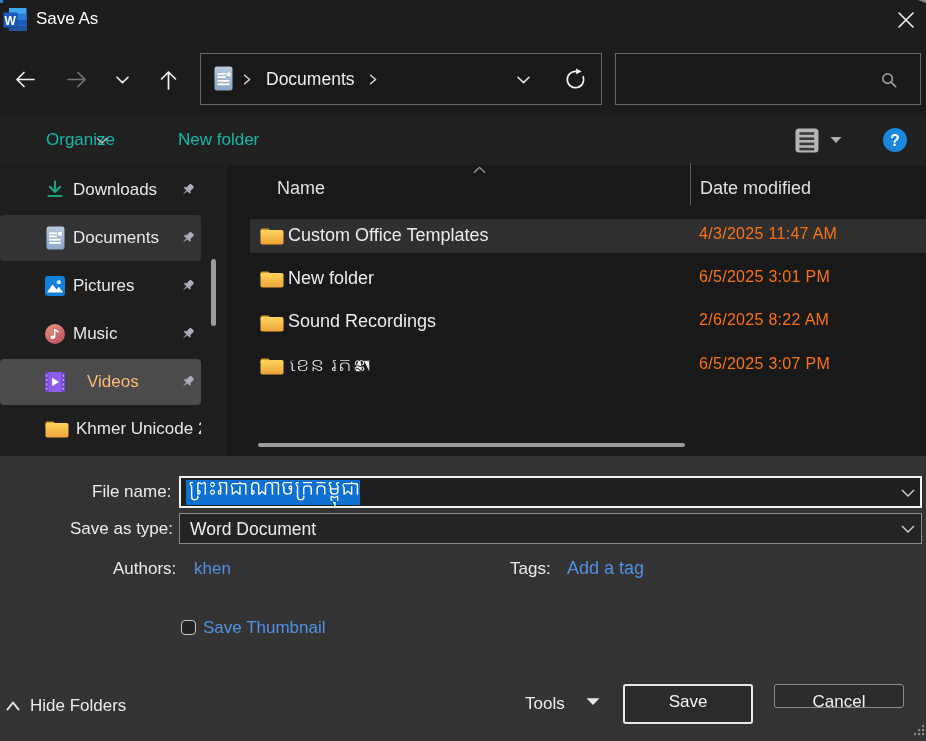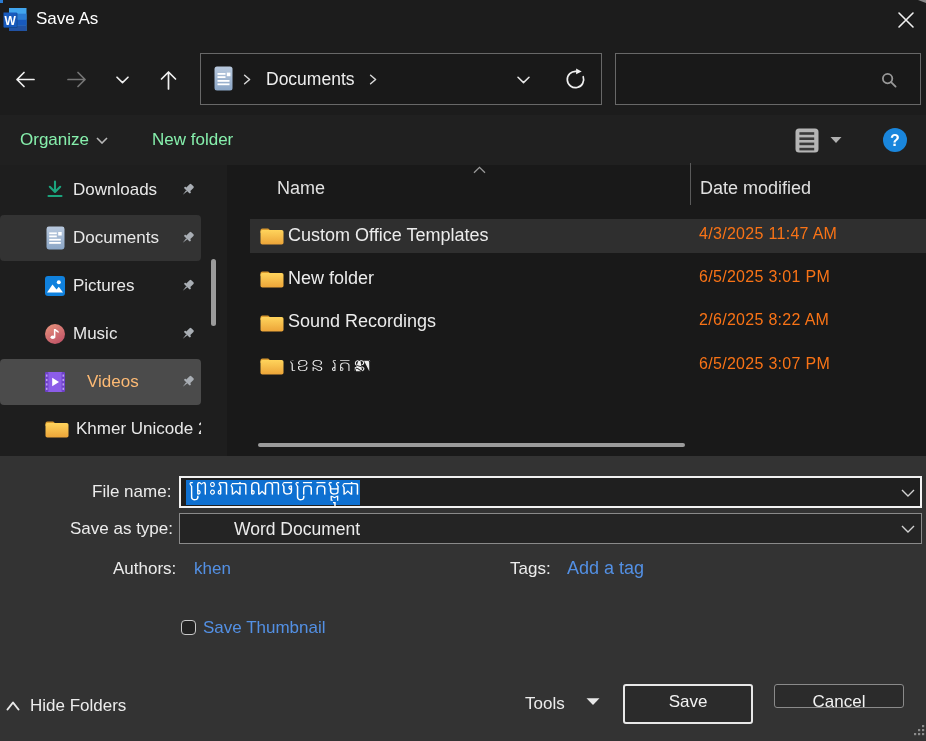--- a/index.html
+++ b/index.html
@@ -10,21 +10,21 @@
 
   #titlebar { left:0; top:0; width:926px; height:44px; background:#1c1c1c; }
   #titletext { left:36px; top:9px; font-size:17px; color:#ffffff; }
   #navrow { left:0; top:44px; width:926px; height:71px; background:#1c1c1c; }
   #addrbar { left:200px; top:53px; width:402px; height:52px; background:#191919; border:1px solid #686868; }
   #searchbox { left:615px; top:53px; width:306px; height:52px; background:#191919; border:1px solid #686868; }
   #searchtext { left:628px; top:70px; font-size:17px; color:#8f8f8f; }
   #crumbtext { left:266px; top:69px; font-size:17.5px; color:#eeeeee; }
 
   #toolbar { left:0; top:115px; width:926px; height:50px; background:#202020; }
-  .tbtext { top:130px; font-size:17px; color:#86efac; }
+  .tbtext { top:130px; font-size:17px; color:#14b8a6;margin-left:26px; }
 
   #main { left:0; top:165px; width:926px; height:291px; background:#191919; }
   #sidebar { left:0; top:0; width:227px; height:291px; background:#1e1e1e; }
   .stext2 { position:absolute; font-size:17px; color:#e8e8e8; }
   #filelist { left:227px; top:0; width:699px; height:291px; background:#191919; }
   .fhead { font-size:18px; color:#e0e0e0; }
   .frow-hl { left:250px; top:54px; width:676px; height:34px; background:#2f2f2f; }
   .fname { font-size:18px; color:#ececec; }
   .fdate { font-size:16px; color:#f97316; letter-spacing:0.3px; }
 
@@ -267,21 +267,21 @@
     <div class="abs" id="fnamefield"></div>
     <div class="abs" style="left:186px;top:24px;width:174px;height:25px;background:#0e70d1;"></div>
     <svg class="abs" style="left:186px;top:24px;" width="176" height="27" viewBox="0 0 176 27">
       <path fill="#ffffff" fill-rule="evenodd" transform="translate(3.3,1.8) scale(1,1.08)" d="M23.6 4.9L22.7 4.9L21.7 4.5L21.2 3.9L20.8 3.0L20.8 2.0L21.2 1.1L22.0 0.4L22.8 0.1L24.0 0.2L24.7 0.6L25.3 1.4L25.6 2.2L25.6 3.0L25.2 3.9L24.6 4.5L23.6 4.9ZM57.2 11.9L55.8 11.8L55.8 3.4L55.6 2.9L55.2 2.4L54.1 2.3L43.1 2.3L42.5 2.9L42.5 3.5L43.8 5.2L43.9 10.5L46.9 7.8L49.9 10.5L49.9 4.2L51.4 4.1L51.4 11.9L49.7 11.9L46.9 9.4L44.2 11.8L42.4 11.9L42.3 5.6L41.3 3.9L41.4 3.1L42.9 1.1L49.3 1.1L49.9 0.8L50.0 0.1L51.4 0.1L51.5 1.1L55.3 1.2L56.4 1.5L57.0 2.0L57.2 3.1L57.2 11.9ZM168.9 11.9L167.4 11.8L167.4 3.4L167.3 2.9L166.8 2.4L165.7 2.3L154.7 2.3L154.2 2.9L154.2 3.5L155.5 5.2L155.6 10.5L158.5 7.8L161.5 10.5L161.6 4.2L163.0 4.1L163.0 11.9L161.4 11.9L158.5 9.4L155.8 11.8L154.1 11.9L154.0 5.6L152.9 3.7L153.3 2.7L154.6 1.1L161.0 1.1L161.6 0.8L161.7 0.1L163.0 0.1L163.2 1.1L166.7 1.1L167.8 1.3L168.5 1.9L168.9 2.8ZM6.2 17.1L4.9 17.2L3.5 16.9L2.4 16.2L1.7 15.2L1.6 14.1L1.6 4.3L0.1 2.0L0.4 1.2L1.2 0.2L3.6 0.3L3.4 1.4L1.1 1.5L3.0 4.1L3.1 14.1L3.3 15.1L3.9 15.7L4.6 15.9L6.4 15.9L7.1 15.6L7.6 14.9L7.9 12.9L9.3 13.0L9.3 14.7L8.7 15.9L7.6 16.8L6.2 17.1ZM16.7 11.9L15.3 11.8L15.3 2.7L15.0 1.8L14.4 1.4L13.7 1.6L12.6 2.6L12.2 2.8L10.5 1.5L9.9 1.4L9.4 1.8L9.2 2.7L9.2 7.5L10.2 7.7L10.9 8.2L11.3 9.1L11.3 10.1L11.1 10.9L10.1 11.7L8.6 11.9L7.8 11.4L7.7 2.6L8.1 1.2L8.7 0.5L9.5 0.2L10.5 0.3L11.3 0.6L12.2 1.5L13.7 0.4L15.1 0.2L15.8 0.5L16.3 1.1L16.8 2.7L16.7 11.9ZM37.9 11.9L36.5 11.8L36.5 2.4L36.0 1.6L35.0 1.4L30.2 1.4L32.1 4.1L32.1 11.0L31.7 11.7L30.7 11.9L29.6 11.7L28.7 11.0L28.3 10.1L28.5 8.7L29.3 7.8L30.6 7.3L30.6 4.3L29.1 2.0L29.3 1.4L30.2 0.2L36.0 0.2L37.0 0.5L37.7 1.1L38.0 2.3L37.9 11.9ZM83.8 11.9L82.4 11.8L82.2 2.7L81.4 1.7L79.7 1.4L78.0 1.7L77.4 2.2L77.0 3.1L76.9 11.9L75.3 11.9L72.8 9.7L70.4 11.9L68.7 11.8L68.6 3.1L68.4 2.4L67.7 1.7L66.0 1.4L64.9 1.5L64.0 1.9L63.5 2.4L63.3 3.3L63.2 7.5L64.5 7.8L65.1 8.4L65.4 9.2L65.3 10.6L64.8 11.3L64.1 11.7L62.9 11.9L62.2 11.7L61.9 11.4L61.7 10.9L61.8 3.3L62.1 2.0L63.0 0.9L64.9 0.3L67.0 0.3L68.9 0.9L69.7 1.8L70.1 3.0L70.2 10.5L72.8 8.1L75.4 10.4L75.5 3.3L75.9 1.8L76.8 0.9L78.1 0.4L80.4 0.2L82.2 0.7L83.5 1.8L83.9 3.0L83.8 11.9ZM89.8 11.9L88.4 11.8L88.4 2.9L88.2 1.9L87.5 1.4L83.3 1.3L83.3 0.2L87.9 0.2L88.8 0.5L89.5 1.1L89.9 2.3L89.8 11.9ZM99.4 11.8L97.5 11.9L96.0 11.6L94.8 10.9L94.1 9.9L93.8 8.8L93.8 4.6L92.9 3.3L92.7 2.7L93.1 1.8L94.4 0.2L102.9 0.3L102.8 1.3L94.6 1.4L93.9 2.0L94.0 2.6L95.3 4.3L95.4 9.4L96.2 10.2L97.3 10.6L99.4 10.6L100.3 10.4L101.0 9.8L101.4 9.0L101.4 7.5L100.3 7.1L99.6 6.6L99.1 5.8L99.1 4.9L99.7 3.9L100.7 3.4L102.2 3.3L102.8 3.8L102.9 8.3L102.6 9.9L101.5 11.2L99.4 11.8ZM112.2 17.1L110.9 17.2L109.5 16.9L108.4 16.2L107.7 15.2L107.5 14.1L107.5 4.3L106.0 2.0L106.3 1.2L107.2 0.2L109.5 0.3L109.4 1.4L107.0 1.5L109.0 4.1L109.0 14.1L109.3 15.1L109.9 15.7L110.6 15.9L112.3 15.9L113.0 15.6L113.6 14.9L113.8 12.9L115.3 13.0L115.2 14.7L114.7 15.9L113.6 16.8L112.2 17.1ZM122.5 1.4L113.7 1.4L113.6 0.3L122.7 0.2L122.7 1.2L122.5 1.4ZM136.0 1.4L127.2 1.4L127.1 0.3L136.1 0.2L136.2 1.2L136.0 1.4ZM146.0 11.8L144.1 11.9L142.8 11.6L141.7 11.1L140.9 10.1L140.5 8.8L140.5 4.5L139.0 2.0L139.2 1.5L140.1 0.3L142.5 0.3L142.4 1.4L140.1 1.5L142.0 4.2L142.1 5.9L147.9 5.9L148.0 4.3L146.7 2.4L146.5 1.8L147.7 0.2L150.0 0.3L150.0 1.4L147.6 1.5L149.5 4.2L149.3 9.6L148.9 10.5L148.4 11.1L147.3 11.6L146.0 11.8ZM23.6 3.8L24.4 3.1L24.5 2.2L23.8 1.3L22.8 1.2L22.0 1.8L21.8 2.9L22.6 3.7L23.6 3.8ZM122.7 11.9L121.2 11.8L121.2 6.2L121.0 5.3L120.1 4.6L118.2 4.3L116.3 4.6L115.4 5.3L115.1 6.2L115.1 11.8L113.7 11.9L113.7 6.0L114.3 4.3L115.1 3.7L116.0 3.4L118.2 3.1L120.4 3.4L121.9 4.2L122.5 5.0L122.7 6.0L122.7 11.9ZM136.1 11.9L134.7 11.8L134.7 6.2L134.4 5.3L133.5 4.6L131.6 4.3L129.7 4.6L128.9 5.3L128.6 6.2L128.6 11.8L127.2 11.9L127.1 6.0L127.8 4.3L128.5 3.7L129.5 3.4L131.6 3.1L133.8 3.4L135.3 4.2L135.9 5.0L136.2 6.0L136.1 11.9ZM101.4 6.1L101.4 4.5L100.7 4.6L100.2 5.0L100.2 5.6L100.7 6.0L101.4 6.1ZM23.6 12.0L22.7 12.0L21.7 11.6L21.0 10.7L20.7 9.9L20.8 9.1L21.2 8.2L22.0 7.4L22.8 7.1L24.0 7.3L24.7 7.7L25.3 8.4L25.6 9.2L25.6 10.1L25.2 11.0L24.6 11.6L23.6 12.0ZM146.3 10.6L147.1 10.2L147.9 9.4L147.9 7.1L142.1 7.1L142.1 9.0L142.7 10.1L144.0 10.7L146.3 10.6ZM23.6 10.9L24.4 10.2L24.5 9.2L23.8 8.4L22.8 8.2L22.0 8.9L21.8 9.9L22.6 10.8L23.6 10.9ZM30.6 10.7L30.6 8.6L29.7 9.0L29.5 9.8L29.8 10.5L30.6 10.7ZM9.7 10.6L10.1 10.2L10.2 9.4L9.8 8.8L9.2 8.7L9.2 10.6L9.7 10.6ZM63.8 10.6L64.3 9.9L64.3 9.4L64.0 8.9L63.3 8.7L63.2 10.6L63.8 10.6ZM149.0 17.6L147.7 17.5L147.7 14.1L145.2 15.3L142.6 14.1L142.6 16.6L143.5 16.7L143.5 17.5L141.3 17.6L141.2 12.9L142.6 12.9L145.2 14.1L147.7 12.9L149.0 12.8L149.0 17.6ZM145.0 23.0L144.9 19.8L143.7 19.8L143.7 18.7L146.4 18.7L146.4 22.8L146.2 23.0Z"></path>
     </svg>
     <svg class="abs" style="left:901px;top:33px;" width="14" height="8" viewBox="0 0 14 8">
       <path d="M1 1 L7 7 L13 1" stroke="#d2d2d2" stroke-width="1.4" fill="none"></path>
     </svg>
     <div class="abs lbl" style="left:70px; top:63px;">Save as type:</div>
     <div class="abs" id="ftypefield"></div>
-    <div class="abs lbl" style="left:190px; top:63px; font-size:17.5px;margin-left:44px;">Word Document</div>
+    <div class="abs lbl" style="left:190px; top:63px; font-size:17.5px;">Word Document</div>
     <svg class="abs" style="left:901px;top:69px;" width="14" height="8" viewBox="0 0 14 8">
       <path d="M1 1 L7 7 L13 1" stroke="#d2d2d2" stroke-width="1.4" fill="none"></path>
     </svg>
     <div class="abs lbl" style="left:113px; top:103px;">Authors:</div>
     <div class="abs link" style="left:194px; top:103px; font-size:17px;">khen</div>
     <div class="abs lbl" style="left:510px; top:103px;">Tags:</div>
     <div class="abs link" style="left:567px; top:102px; font-size:18px;">Add a tag</div>
     <div class="abs" style="left:181px;top:164px;width:15px;height:15px;border:1.5px solid #c8c8c8;border-radius:4px;background:#222222;"></div>
     <div class="abs link" style="left:203px; top:162px; font-size:17px;">Save Thumbnail</div>
     <svg class="abs" style="left:6px;top:244px;" width="14" height="12" viewBox="0 0 14 12">

